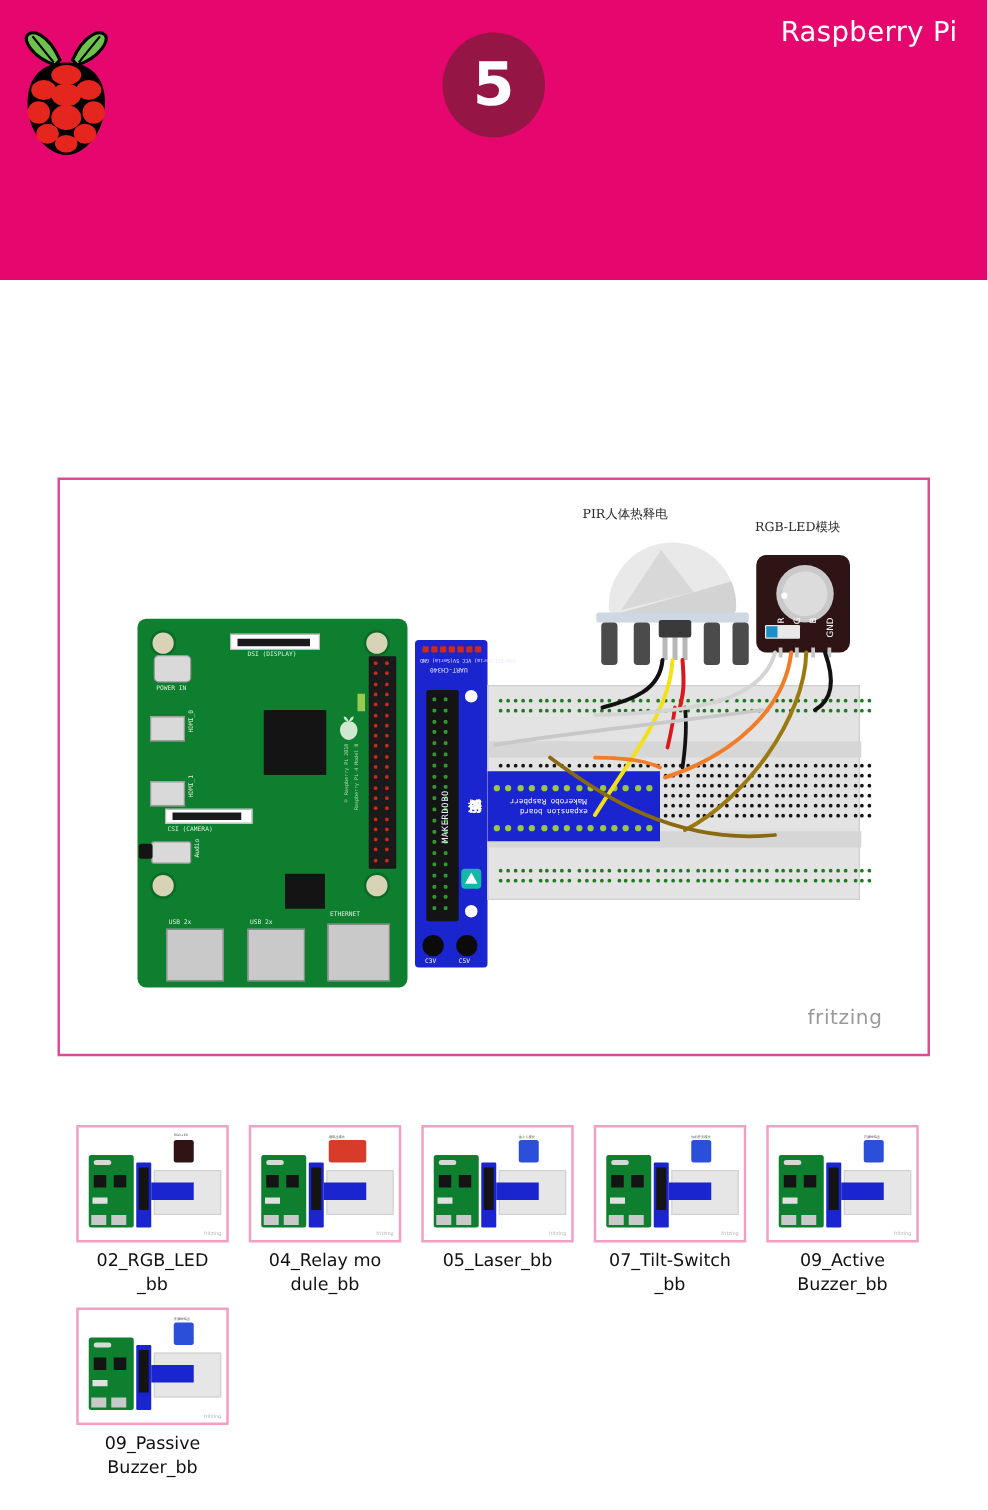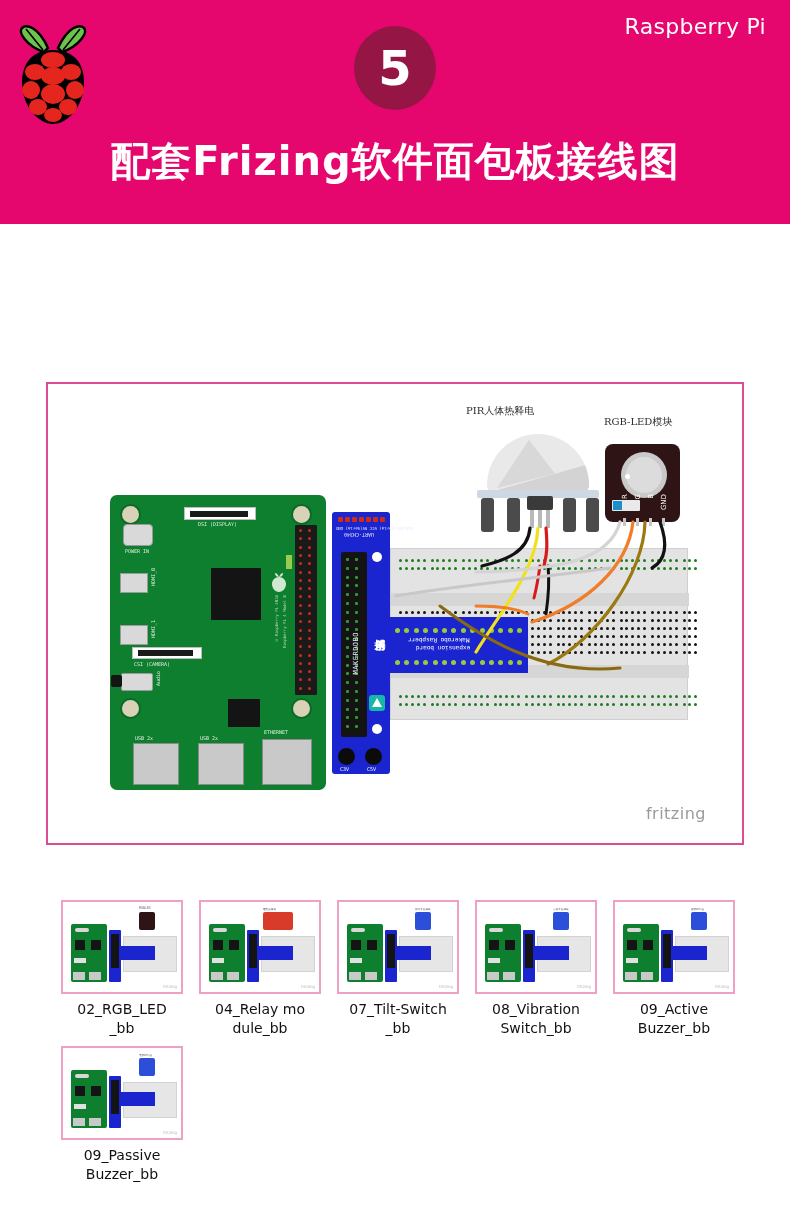--- a/index.html
+++ b/index.html
@@ -205,21 +205,20 @@
       </g>
     </svg>
   </div>
 
   <div class="brand">Raspberry Pi</div>
 
   <div class="badge">
     <span>5</span>
   </div>
 
-  <div class="header-title">配套Frizing软件面包板接线图</div>
 </div>
 
 <div class="desc">
 </div>
 
 <div class="diagram-frame">
   <div class="diagram-canvas"></div>
   <div class="fritzing-mark">fritzing</div>
 </div>
 
@@ -1030,50 +1029,49 @@
           <i style="left:2px;top:48px;width:12px;height:8px;background:#c9c9c9;"></i>
           <i style="left:18px;top:48px;width:12px;height:8px;background:#c9c9c9;"></i>
           <i style="left:20px;top:16px;width:10px;height:10px;"></i>
         </div>
         <div class="t-exp">
           <b></b>
         </div>
         <div class="t-bb"></div>
         <div class="t-shim"></div>
         <div class="t-mod" style="left:76px;top:10px;width:16px;height:18px;background:#2b4fd8;"></div>
-        <div class="t-lbl" style="left:76px;top:5px;">倾斜开关模块</div>
+        <div class="t-lbl" style="left:76px;top:5px;">激光头模块</div>
         <div class="t-mark">fritzing</div>
       </div>
       <div class="thumb-cap">
-        <div>07_Tilt-Switch</div>
-        <div>_bb</div>
+        <div>05_Laser_bb</div>
       </div>
     </div>
     <div class="thumb-cell">
       <div class="thumb-box">
         <div class="t-pi">
           <i style="left:4px;top:4px;width:14px;height:4px;background:#d8d8d8;border-radius:2px;"></i>
           <i style="left:4px;top:16px;width:10px;height:10px;"></i>
           <i style="left:3px;top:34px;width:12px;height:5px;background:#e0e0e0;"></i>
           <i style="left:2px;top:48px;width:12px;height:8px;background:#c9c9c9;"></i>
           <i style="left:18px;top:48px;width:12px;height:8px;background:#c9c9c9;"></i>
           <i style="left:20px;top:16px;width:10px;height:10px;"></i>
         </div>
         <div class="t-exp">
           <b></b>
         </div>
         <div class="t-bb"></div>
         <div class="t-shim"></div>
         <div class="t-mod" style="left:76px;top:10px;width:16px;height:18px;background:#2b4fd8;"></div>
-        <div class="t-lbl" style="left:76px;top:5px;">震动开关模块</div>
+        <div class="t-lbl" style="left:76px;top:5px;">倾斜开关模块</div>
         <div class="t-mark">fritzing</div>
       </div>
       <div class="thumb-cap">
-        <div>08_Vibration</div>
-        <div>Switch_bb</div>
+        <div>07_Tilt-Switch</div>
+        <div>_bb</div>
       </div>
     </div>
     <div class="thumb-cell">
       <div class="thumb-box">
         <div class="t-pi">
           <i style="left:4px;top:4px;width:14px;height:4px;background:#d8d8d8;border-radius:2px;"></i>
           <i style="left:4px;top:16px;width:10px;height:10px;"></i>
           <i style="left:3px;top:34px;width:12px;height:5px;background:#e0e0e0;"></i>
           <i style="left:2px;top:48px;width:12px;height:8px;background:#c9c9c9;"></i>
           <i style="left:18px;top:48px;width:12px;height:8px;background:#c9c9c9;"></i>

